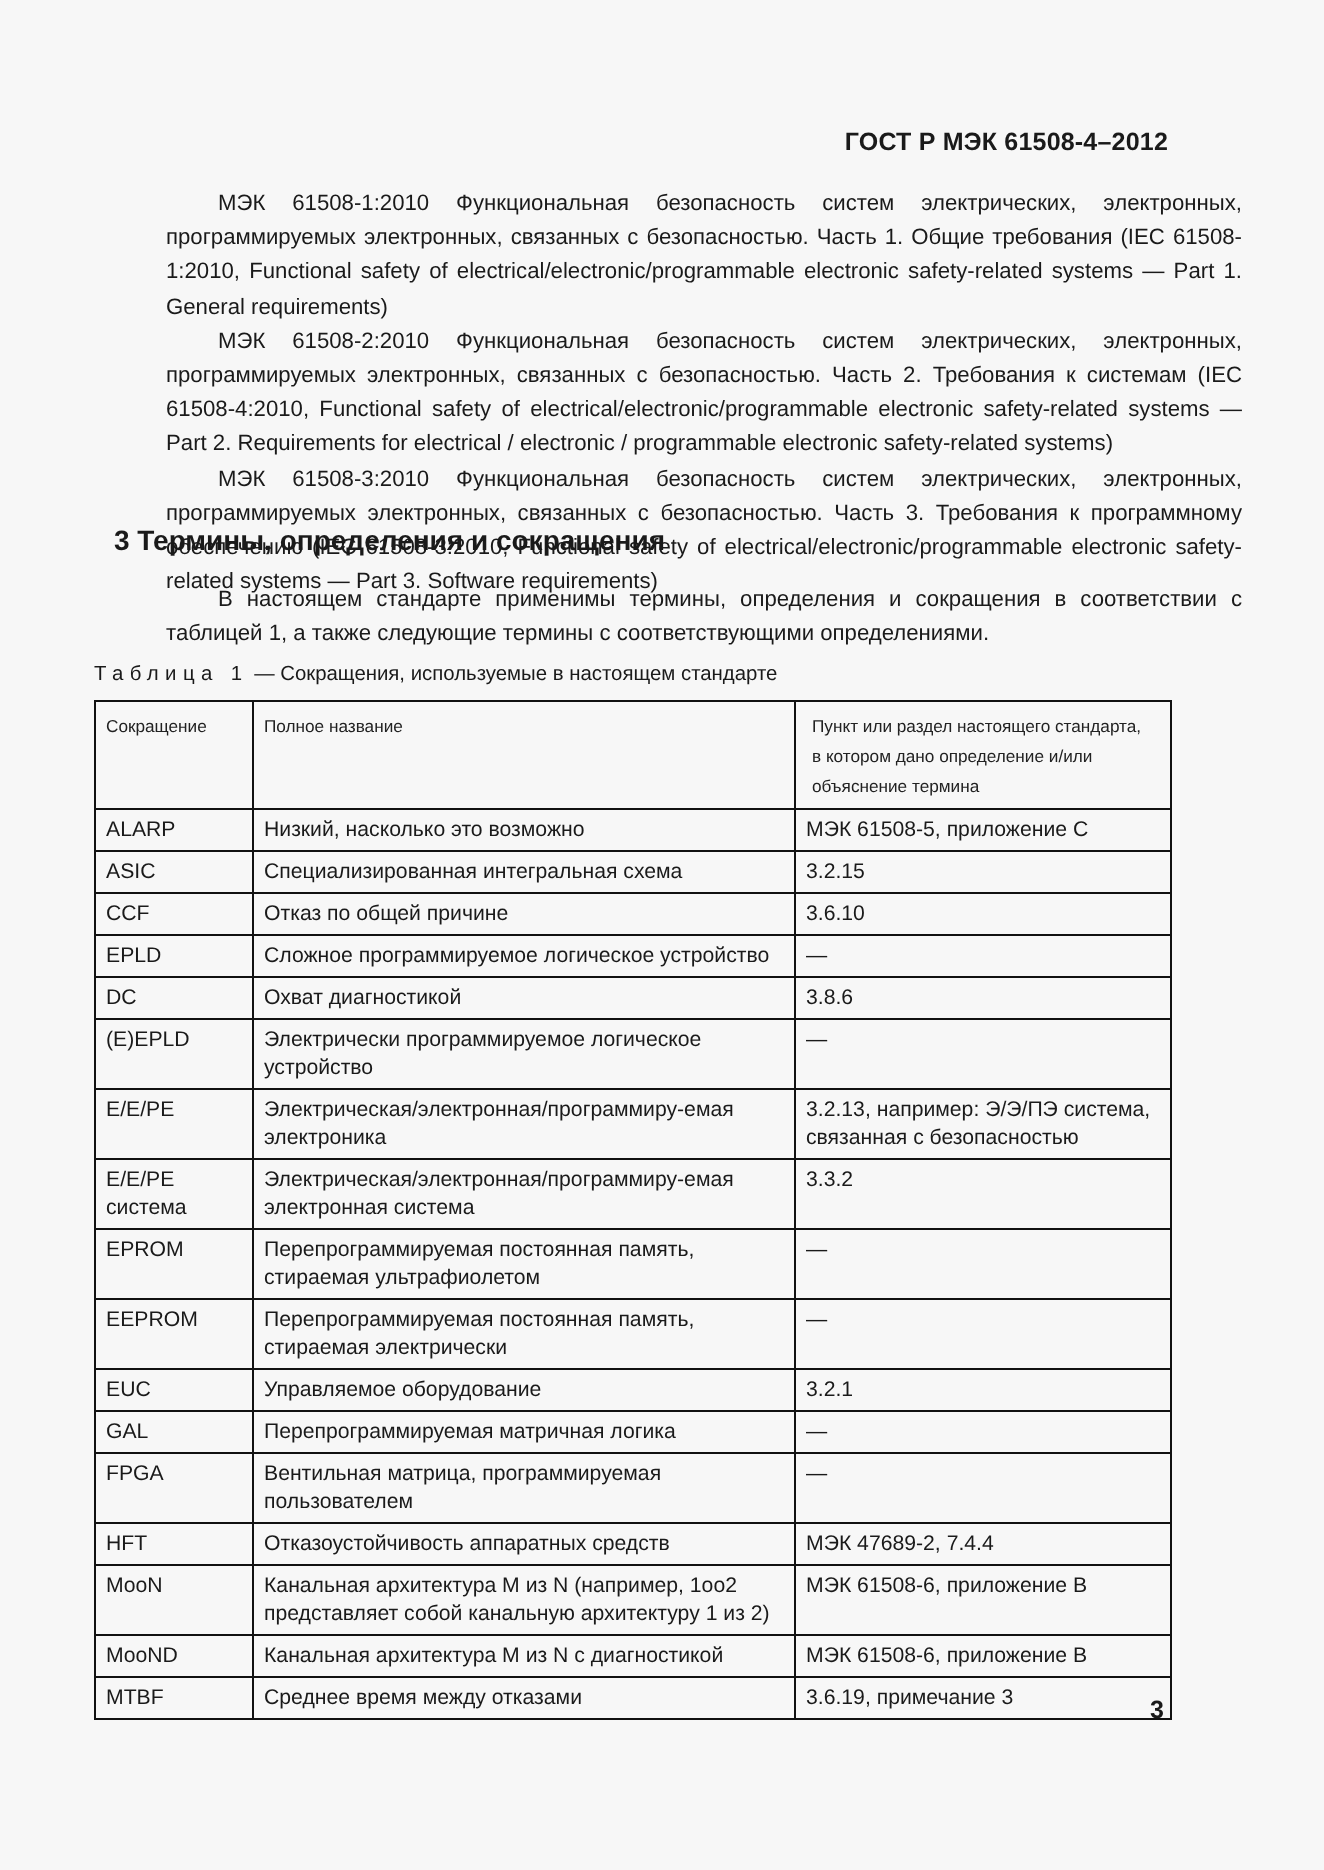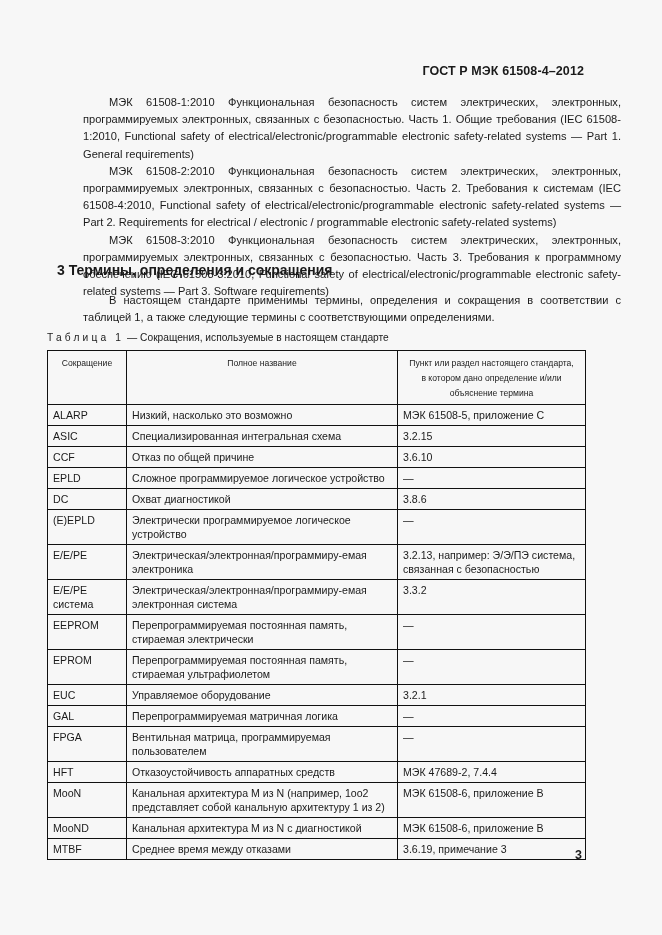--- a/index.html
+++ b/index.html
@@ -41,21 +41,21 @@
   }
   table.abbr td, table.abbr th {
     border: 1.6px solid #111;
     vertical-align: top;
     padding: 3px 5px 3px 5px;
     line-height: 14px;
     font-weight: normal;
     text-align: left;
   }
   table.abbr th {
-    font-size: 8.6px; text-align: center; color: #222;
+    font-size: 8.6px; color: #222;
     height: 41px; padding-top: 5px; line-height: 15px;
   }
   table.abbr th.c3 { padding-left: 8px; padding-right: 8px; }
   col.c1 { width: 79px; }
   col.c2 { width: 271px; }
   col.c3 { width: 188px; }
   td.name { text-align: justify; }
   .page-number {
     position: absolute; right: 80px; top: 848px;
     font-weight: bold; font-size: 12.5px;
@@ -132,27 +132,27 @@
           <td>E/E/PE</td>
           <td class="name">Электрическая/электронная/программиру-емая электроника</td>
           <td>3.2.13, например: Э/Э/ПЭ система, связанная с безопасностью</td>
         </tr>
         <tr>
           <td>E/E/PE система</td>
           <td class="name">Электрическая/электронная/программиру-емая электронная система</td>
           <td>3.3.2</td>
         </tr>
         <tr>
-          <td>EEPROM</td>
-          <td class="name">Перепрограммируемая постоянная память, стираемая электрически</td>
+          <td>EPROM</td>
+          <td class="name">Перепрограммируемая постоянная память, стираемая ультрафиолетом</td>
           <td>—</td>
         </tr>
         <tr>
-          <td>EPROM</td>
-          <td class="name">Перепрограммируемая постоянная память, стираемая ультрафиолетом</td>
+          <td>EEPROM</td>
+          <td class="name">Перепрограммируемая постоянная память, стираемая электрически</td>
           <td>—</td>
         </tr>
         <tr>
           <td>EUC</td>
           <td class="name">Управляемое оборудование</td>
           <td>3.2.1</td>
         </tr>
         <tr>
           <td>GAL</td>
           <td class="name">Перепрограммируемая матричная логика</td>

